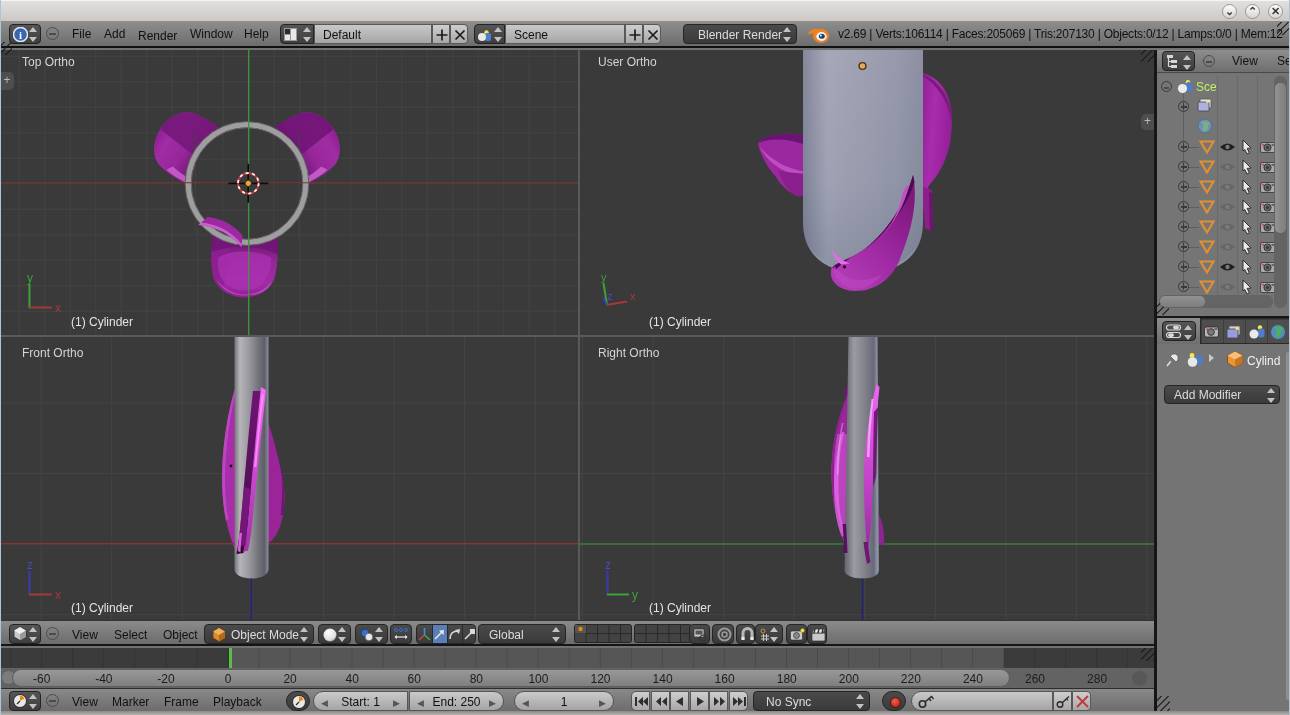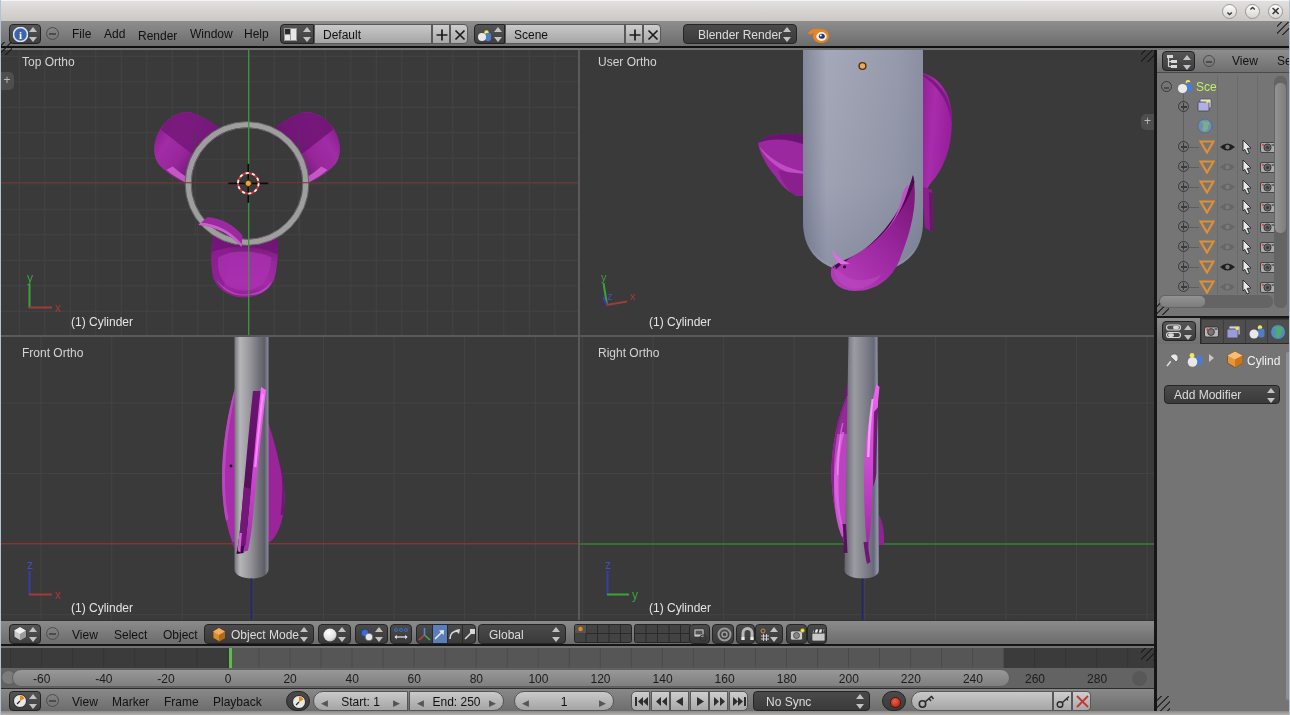--- a/index.html
+++ b/index.html
@@ -403,20 +403,21 @@
 
   <svg width="24" height="18" style="position:absolute;left:807px;top:5px;">
     <path d="M1,7 Q5,2 12,3 L10,5.5 L3,8.5 Z" fill="#ef821f"></path>
     <ellipse cx="14" cy="10" rx="8" ry="7" fill="#ef821f"></ellipse>
     <ellipse cx="14.5" cy="10.5" rx="5.2" ry="4.4" fill="#f2f4f6"></ellipse>
     <ellipse cx="14.8" cy="10.2" rx="3" ry="2.5" fill="#1e3c6e"></ellipse>
     <circle cx="13.8" cy="9.4" r="1" fill="#fff"></circle>
   </svg>
   <div class="abs grip" style="left:0; top:21px; width:12px; height:13px;"></div>
   <div class="abs grip" style="left:1277px; top:1px; width:13px; height:13px;"></div>
+  <div class="abs menutxt" style="left:838px; top:6px; width:452px; white-space:nowrap; overflow:hidden; letter-spacing:-0.22px;">v2.69 | Verts:106114 | Faces:205069 | Tris:207130 | Objects:0/12 | Lamps:0/0 | Mem:12</div>
 </div>
 
 <div id="v3dhdr" class="abs">
   <div class="ebtn" style="left:9px; top:3px; width:32px;">
     <svg width="16" height="16" style="position:absolute;left:2px;top:1px;">
       <path d="M8,1 L14,4.5 L14,11 L8,14.5 L2,11 L2,4.5 Z" fill="#c8c8c8" stroke="#2a2a2a" stroke-width="0.8"></path>
       <path d="M8,1 L14,4.5 L8,8 L2,4.5 Z" fill="#efefef"></path>
       <path d="M8,8 L14,4.5 L14,11 L8,14.5 Z" fill="#9a9a9a"></path>
     </svg>
     <div class="spin" style="right:2px; top:1px;"></div>

